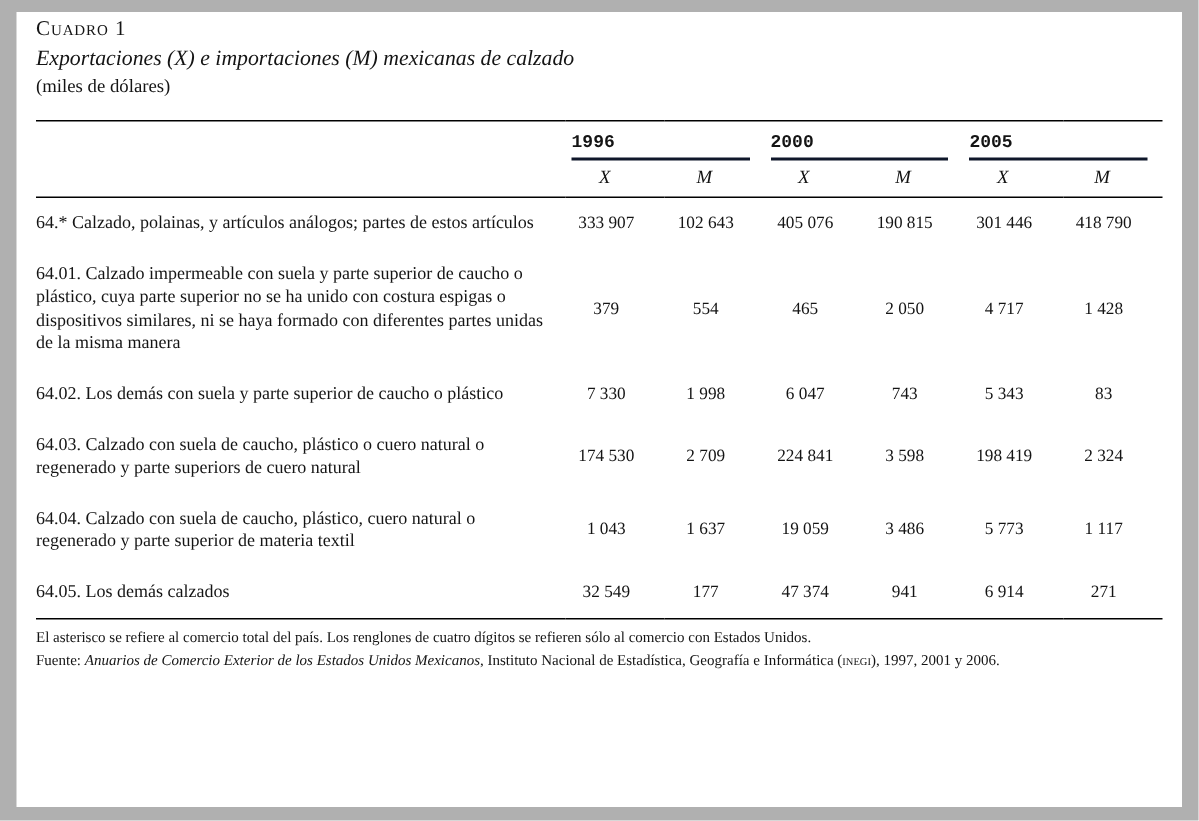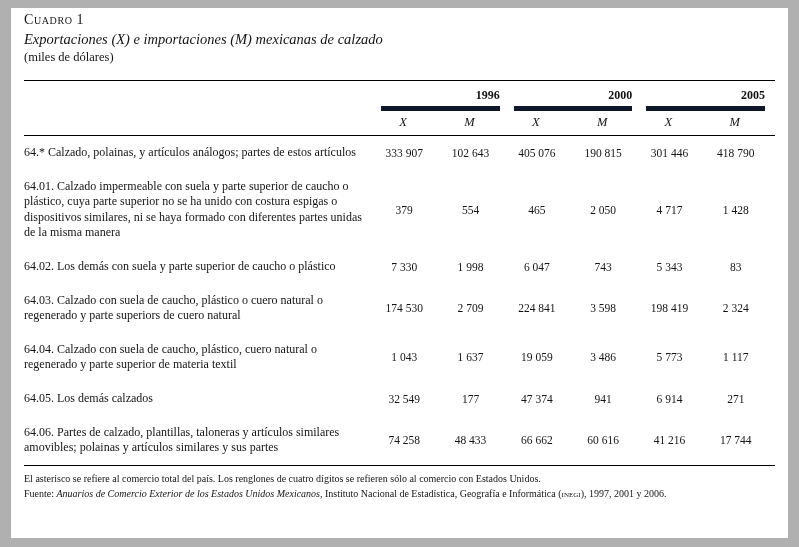--- a/index.html
+++ b/index.html
@@ -42,24 +42,25 @@
   }
   col.c-desc { width: 47%; }
   col.c-num  { width: 8.83%; }
   .year-row th {
     font-weight: bold;
     font-size: 12px;
     padding: 7px 0 0 0;
     vertical-align: bottom;
   }
   .cmid {
-    border-bottom: 5px solid #0f172a;
+    border-bottom: 2px solid #0f172a;
     padding-bottom: 3px;
     margin: 0 10px 0 4px;
-    text-align: right;
+    text-align: left;
+    font-family: Liberation Mono, monospace;
   }
   .subcol-row th, .subcol-row td { border-bottom: 1px solid #000; }
   .subcol-row th {
     font-style: italic;
     font-weight: normal;
     font-size: 12.5px;
     text-align: center;
     padding: 4px 14px 5px 0;
   }
   tbody td { vertical-align: middle; }
@@ -172,29 +173,20 @@
       </tr>
       <tr>
         <td class="desc">64.05. Los demás calzados</td>
         <td class="num">32 549</td>
         <td class="num">177</td>
         <td class="num">47 374</td>
         <td class="num">941</td>
         <td class="num">6 914</td>
         <td class="num">271</td>
       </tr>
-      <tr>
-        <td class="desc">64.06. Partes de calzado, plantillas, taloneras y artículos similares amovibles; polainas y artículos similares y sus partes</td>
-        <td class="num">74 258</td>
-        <td class="num">48 433</td>
-        <td class="num">66 662</td>
-        <td class="num">60 616</td>
-        <td class="num">41 216</td>
-        <td class="num">17 744</td>
-      </tr>
     </tbody>
   </table>
 
   <div class="footnotes">
     <div>El asterisco se refiere al comercio total del país. Los renglones de cuatro dígitos se refieren sólo al comercio con Estados Unidos.</div>
     <div>
       <span>Fuente: </span><span class="it">Anuarios de Comercio Exterior de los Estados Unidos Mexicanos</span><span>, Instituto Nacional de Estadística, Geografía e Informática (</span><span class="sc">inegi</span><span>), 1997, 2001 y 2006.</span>
     </div>
   </div>
 

